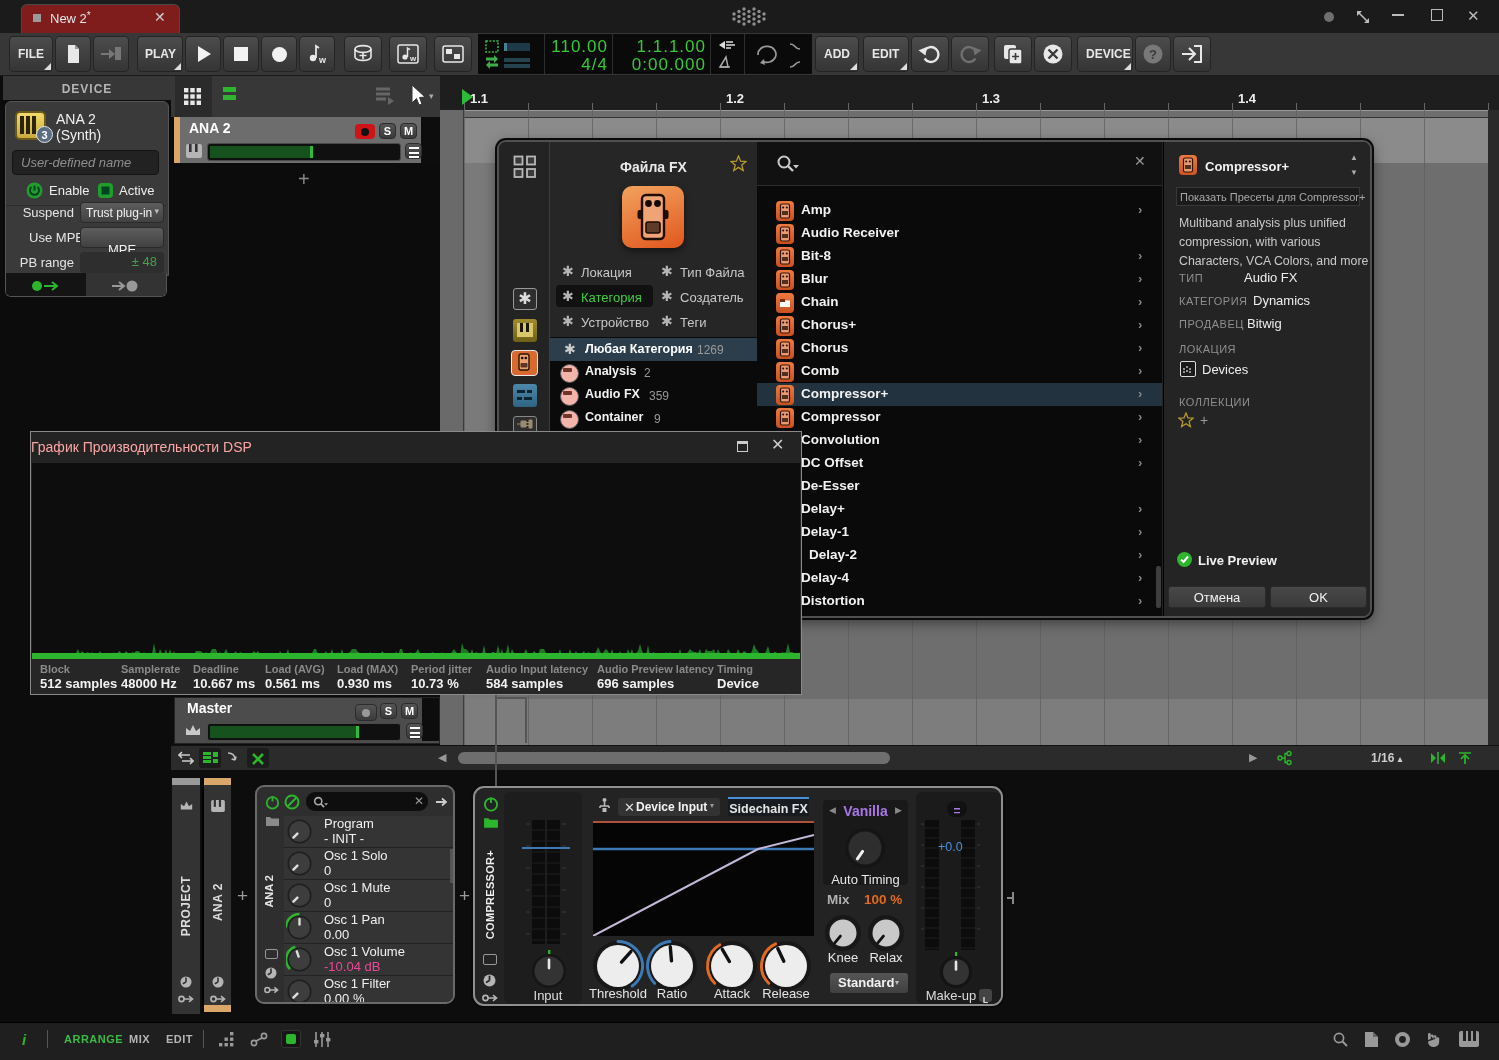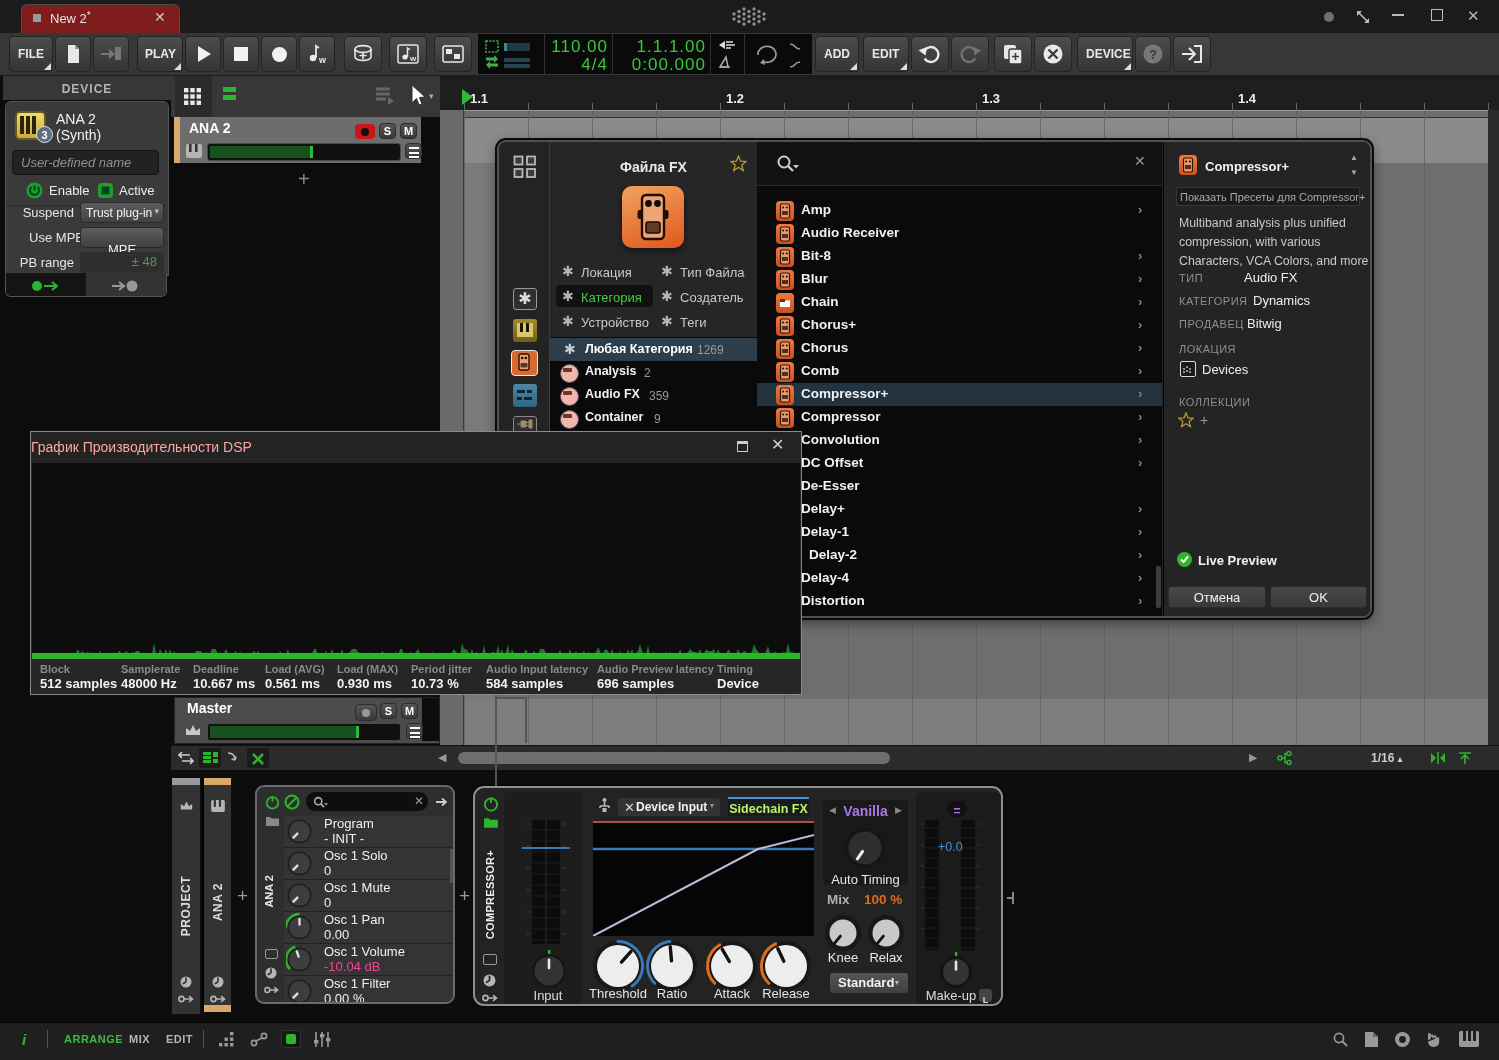--- a/index.html
+++ b/index.html
@@ -599,21 +599,21 @@
 <svg class="abs" style="left:122px;top:9px" width="15" height="16" viewBox="0 0 15 16">
           <circle cx="7.5" cy="3" r="2" fill="#bbb"></circle>
           <path d="M7.5 5 v4 M3 9 h9 M3 9 v2 M12 9 v2" stroke="#bbb" stroke-width="1.5"></path>
           <path d="M1 13 h4 M10 13 h4 M5.5 11 h4 v4 h-4 z" fill="#bbb"></path>
         </svg>
 <div class="abs" style="left:143px;top:10px;width:102px;height:18px;background:#333;border-radius:3px;">
           <span class="abs" style="left:6px;top:2px;color:#ddd;font-size:13px;">✕</span>
           <span class="abs" style="left:18px;top:2px;color:#f2f2f2;font-size:12px;font-weight:bold;">Device Input</span>
           <span class="abs" style="left:92px;top:3px;color:#999;font-size:8px;">▾</span>
         </div>
-<div class="abs" style="left:253px;top:9px;width:81px;height:19px;background:#181c21;border-top:2px solid #4a90d8;box-sizing:border-box;text-align:center;"><span style="font-size:12.5px;font-weight:bold;color:#bef264;line-height:17px;">Sidechain FX</span></div>
+<div class="abs" style="left:253px;top:9px;width:81px;height:19px;background:#181c21;border-top:2px solid #4a90d8;box-sizing:border-box;text-align:center;"><span style="font-size:12.5px;font-weight:bold;color:#e5e5e5;line-height:17px;">Sidechain FX</span></div>
 <div class="abs" style="left:118px;top:33px;width:221px;height:115px;background:#050505;border-top:2px solid #b0503c;box-sizing:border-box;"><svg width="221" height="113" viewBox="0 0 221 113">
             <line x1="0" y1="26" x2="221" y2="26" stroke="#3d7ab5" stroke-width="2.4"></line>
             <path d="M0 113 L165 26 L221 12" fill="none" stroke="#c4b8d8" stroke-width="2"></path>
           </svg></div>
 <svg class="abs" style="left:113px;top:148px" width="60" height="60" viewBox="0 0 60 60">
           <circle cx="30" cy="30" r="25" fill="#181818"></circle>
           <circle cx="30" cy="30" r="21" fill="#ededed"></circle>
           <path d="M 30.0 5.5 A 24.5 24.5 0 0 1 44.1 50.1" fill="none" stroke="#3d7ab5" stroke-width="3" stroke-linecap="round"></path>
           <line x1="33.5" y1="26.1" x2="42.9" y2="15.6" stroke="#111" stroke-width="3.4" stroke-linecap="round"></line>
         </svg>

